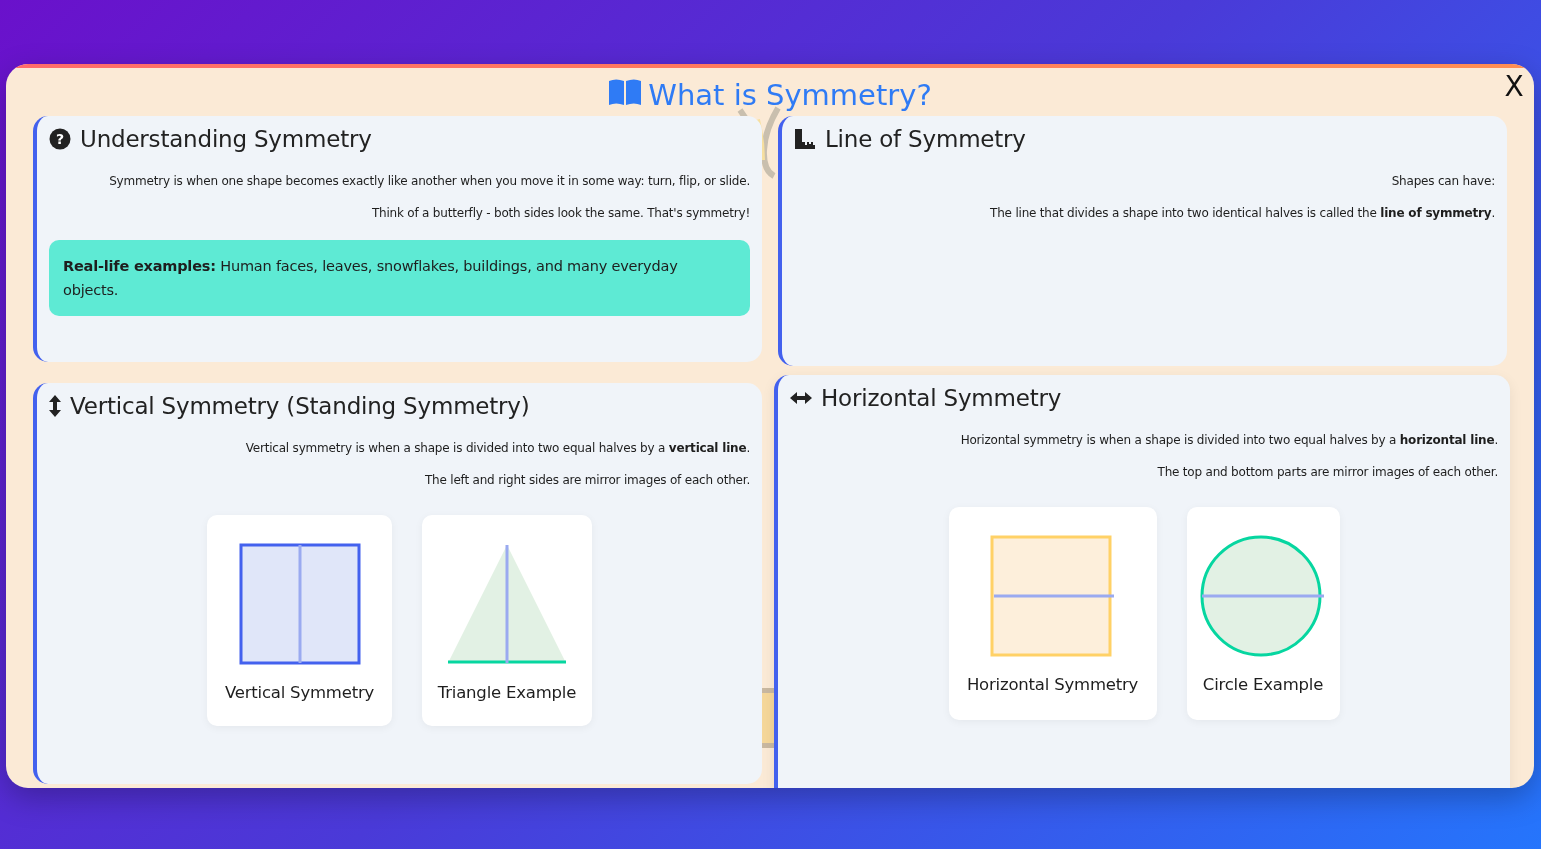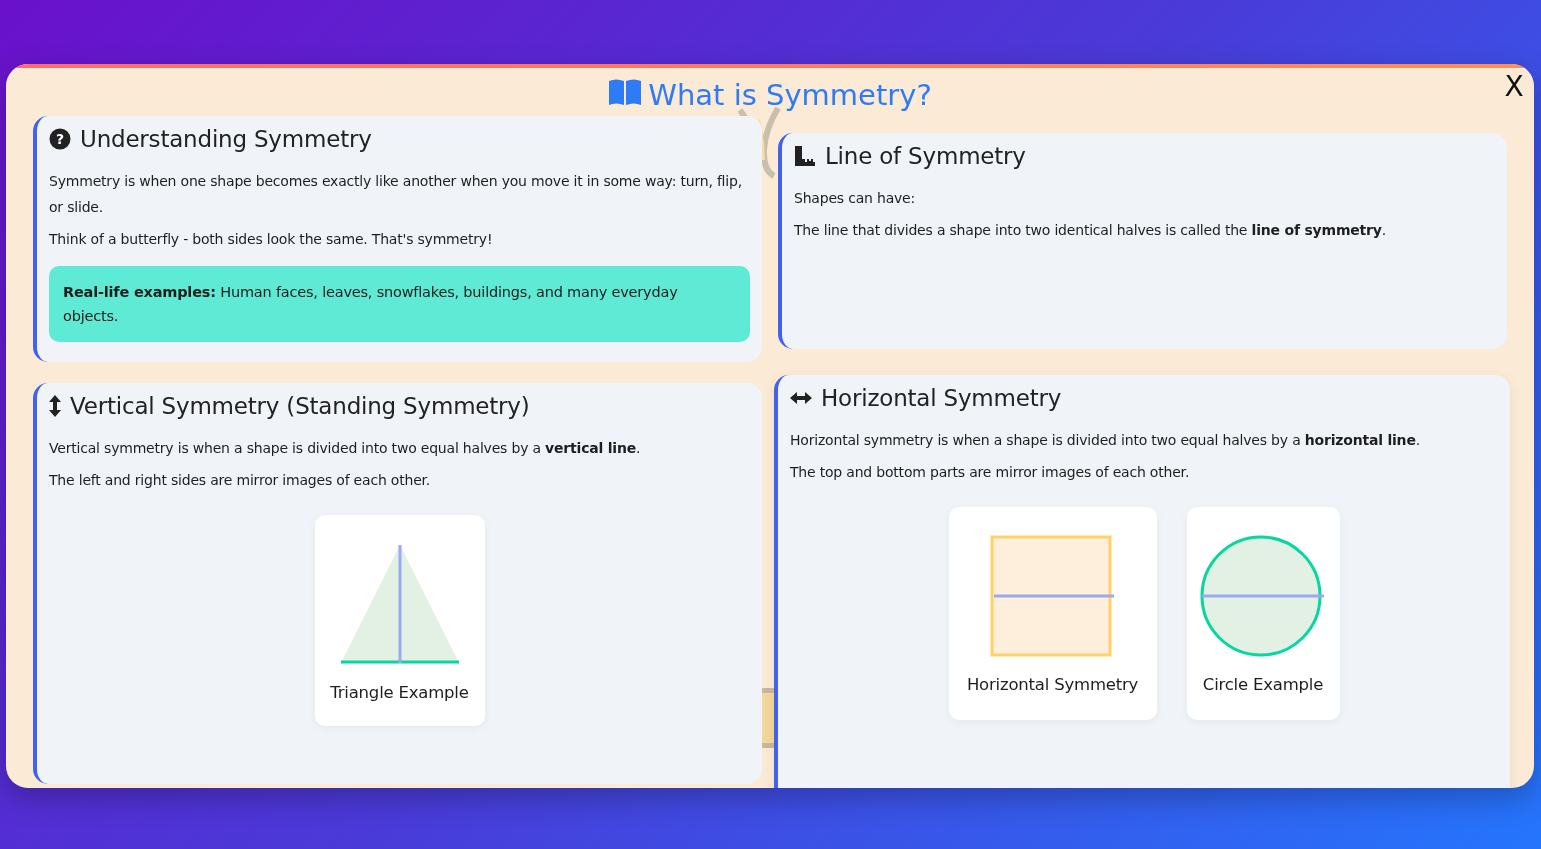--- a/index.html
+++ b/index.html
@@ -55,22 +55,23 @@
     }
     .card h3 {
       font-weight: normal;
       font-size: 23px;
       display: flex; align-items: center; gap: 9px;
       margin-bottom: 16px; color: #222;
       letter-spacing: -0.2px;
     }
     .card h3 .icon { display: inline-flex; align-items: center; justify-content: center; }
     .card p {
-      font-size: 14px; line-height: 26px; margin-bottom: 6px; color: #1e1e1e;
+      font-size: 12px; line-height: 26px; margin-bottom: 6px; color: #1e1e1e;
       letter-spacing: -0.2px;
+      text-align: right;
     }
     .card b { font-weight: bold; }
     .examples-box {
       background: #5eead4; border-radius: 10px;
       padding: 14px 14px 14px 14px; margin-top: 14px;
       font-size: 14.5px; line-height: 24px; color: #1e1e1e;
       letter-spacing: -0.2px;
     }
     .card ul { margin-left: 52px; list-style: disc; }
     .card ul li { font-size: 16.5px; line-height: 26px; letter-spacing: -0.2px; }
@@ -118,21 +119,21 @@
       </span>
       <span>Understanding Symmetry</span>
     </h3>
     <p>Symmetry is when one shape becomes exactly like another when you move it in some way: turn, flip, or slide.</p>
     <p>Think of a butterfly - both sides look the same. That's symmetry!</p>
     <div class="examples-box">
       <b>Real-life examples:</b><span> Human faces, leaves, snowflakes, buildings, and many everyday objects.</span>
     </div>
   </div>
 
-  <div class="card" style="left:772px; top:52px; width:729px; height:216px;margin-top:17px;">
+  <div class="card" style="left:772px; top:52px; width:729px; height:250px;">
     <h3>
       <span class="icon">
         <svg width="22" height="22" viewBox="0 0 22 22">
           <path d="M1 1 L8 1 L8 14 L21 14 L21 21 L1 21 Z" fill="#222"></path>
           <rect x="8" y="3" width="3" height="2" fill="#f0f4f9"></rect>
           <rect x="8" y="7" width="2" height="2" fill="#f0f4f9"></rect>
           <rect x="8" y="10" width="3" height="2" fill="#f0f4f9"></rect>
           <rect x="11" y="14" width="2" height="3" fill="#f0f4f9"></rect>
           <rect x="15" y="14" width="2" height="2" fill="#f0f4f9"></rect>
           <rect x="19" y="14" width="2" height="3" fill="#f0f4f9"></rect>
@@ -149,20 +150,27 @@
       <span class="icon">
         <svg width="12" height="22" viewBox="0 0 12 22">
           <path d="M6 0 L12 7 L8 7 L8 15 L12 15 L6 22 L0 15 L4 15 L4 7 L0 7 Z" fill="#222"></path>
         </svg>
       </span>
       <span>Vertical Symmetry (Standing Symmetry)</span>
     </h3>
     <p><span>Vertical symmetry is when a shape is divided into two equal halves by a </span><b>vertical line</b><span>.</span></p>
     <p>The left and right sides are mirror images of each other.</p>
     <div class="shape-row" style="margin-top:22px;">
+      <div class="shape-card" style="width:185px; height:211px;">
+        <svg width="122" height="122" viewBox="0 0 122 122">
+          <rect x="2" y="2" width="118" height="118" fill="#e0e6f9" stroke="#4361ee" stroke-width="3"></rect>
+          <line x1="61" y1="2" x2="61" y2="120" stroke="#9aaaf0" stroke-width="3"></line>
+        </svg>
+        <div class="label">Vertical Symmetry</div>
+      </div>
       <div class="shape-card" style="width:170px; height:211px;">
         <svg width="122" height="122" viewBox="0 0 122 122">
           <polygon points="61,2 2,120 120,120" fill="#e2f1e4"></polygon>
           <line x1="2" y1="119" x2="120" y2="119" stroke="#06d6a0" stroke-width="3"></line>
           <line x1="61" y1="2" x2="61" y2="120" stroke="#9aaaf0" stroke-width="3"></line>
         </svg>
         <div class="label">Triangle Example</div>
       </div>
     </div>
   </div>

